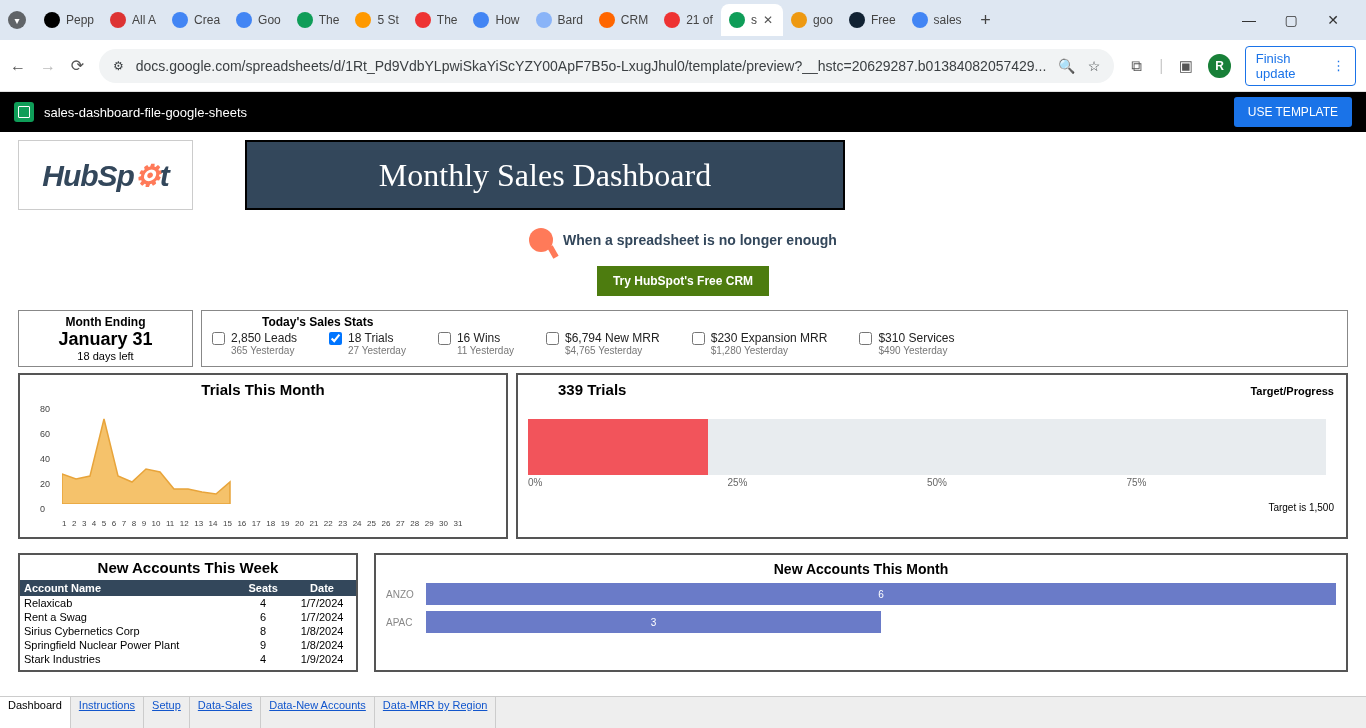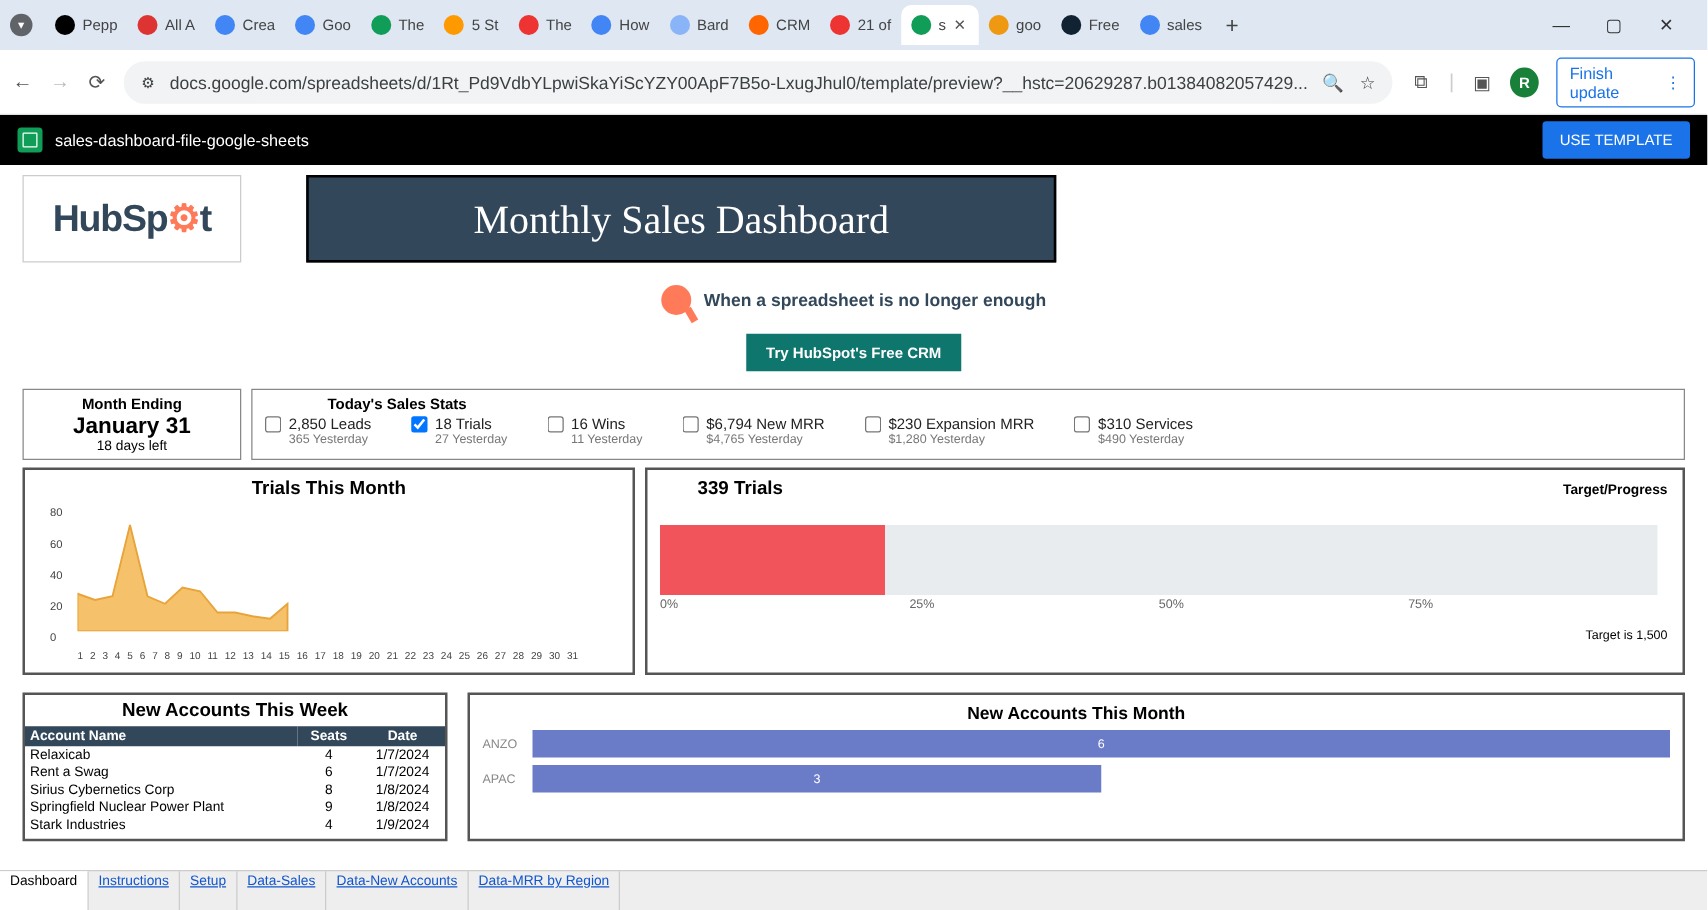--- a/index.html
+++ b/index.html
@@ -29,29 +29,29 @@
 .sheets-logo { width: 20px; height: 20px; background: #0f9d58; border-radius: 3px; margin-right: 10px; position: relative; }
 .sheets-logo::after { content: ""; position: absolute; inset: 4px; border: 1px solid #fff; border-radius:1px; }
 .use-template { margin-left: auto; background: #1a73e8; color: #fff; border: none; padding: 8px 14px; font-size: 12px; font-weight: normal; border-radius: 3px; }
 
 
 .content { height: 596px; overflow: hidden; position: relative; background: #fff; }
 .sheet-body { padding: 0 18px; }
 
 .top-row { display: flex; gap: 40px; align-items: center; margin-top: 8px; }
 .hubspot-box { border: 1px solid #ccc; padding: 8px 14px; width: 175px; height: 70px; display:flex; align-items:center; justify-content:center;}
-.hubspot-logo { font-size: 30px; font-weight: bold; color: #33475b; letter-spacing:-1px; }
+.hubspot-logo { font-size: 30px; font-weight: bold; color: #33475b; letter-spacing:-1px;font-style:italic; }
 .hubspot-logo .hub-o { color: #ff7a59; }
 .title-banner { flex: 0 0 600px; height: 70px; background: #33475b; border: 2px solid #000; display: flex; align-items: center; justify-content: center; color: #fff; font-size: 32px; font-family: Georgia, serif; margin-left: 12px; }
 
 .cta-row { text-align: center; margin-top: 18px; }
 .cta-line { display: inline-flex; align-items: center; gap: 10px; font-size: 14px; font-weight: bold; color: #33475b; }
 .sprocket { width: 24px; height: 24px; background: #ff7a59; border-radius: 50%; position:relative; }
 .sprocket::after { content:""; position:absolute; width:6px; height:12px; background:#ff7a59; right:-3px; bottom:-6px; transform:rotate(-30deg); }
-.try-btn { display: inline-block; margin-top: 10px; background: #0f766e; color: #fff; font-size: 12px; font-weight: bold; padding: 8px 16px; }
+.try-btn { display: inline-block; margin-top: 10px; background: #4d7c0f; color: #fff; font-size: 12px; font-weight: bold; padding: 8px 16px; }
 
 .stats-row { display: flex; gap: 8px; margin-top: 14px; }
 .month-box { border: 1px solid #888; width: 175px; text-align: center; padding: 4px 13px; }
 .month-box .lbl { font-size: 12px; font-weight: bold; }
 .month-box .date { font-size: 18px; font-weight: bold; }
 .month-box .sub { font-size: 11px; }
 
 .stats-box { border: 1px solid #888; flex: 1; padding: 4px 10px; }
 .stats-title { font-size: 12px; font-weight: bold; text-align:left; margin-left: 50px; }
 .stats-items { display: flex; gap: 32px; margin-top: 2px; }

